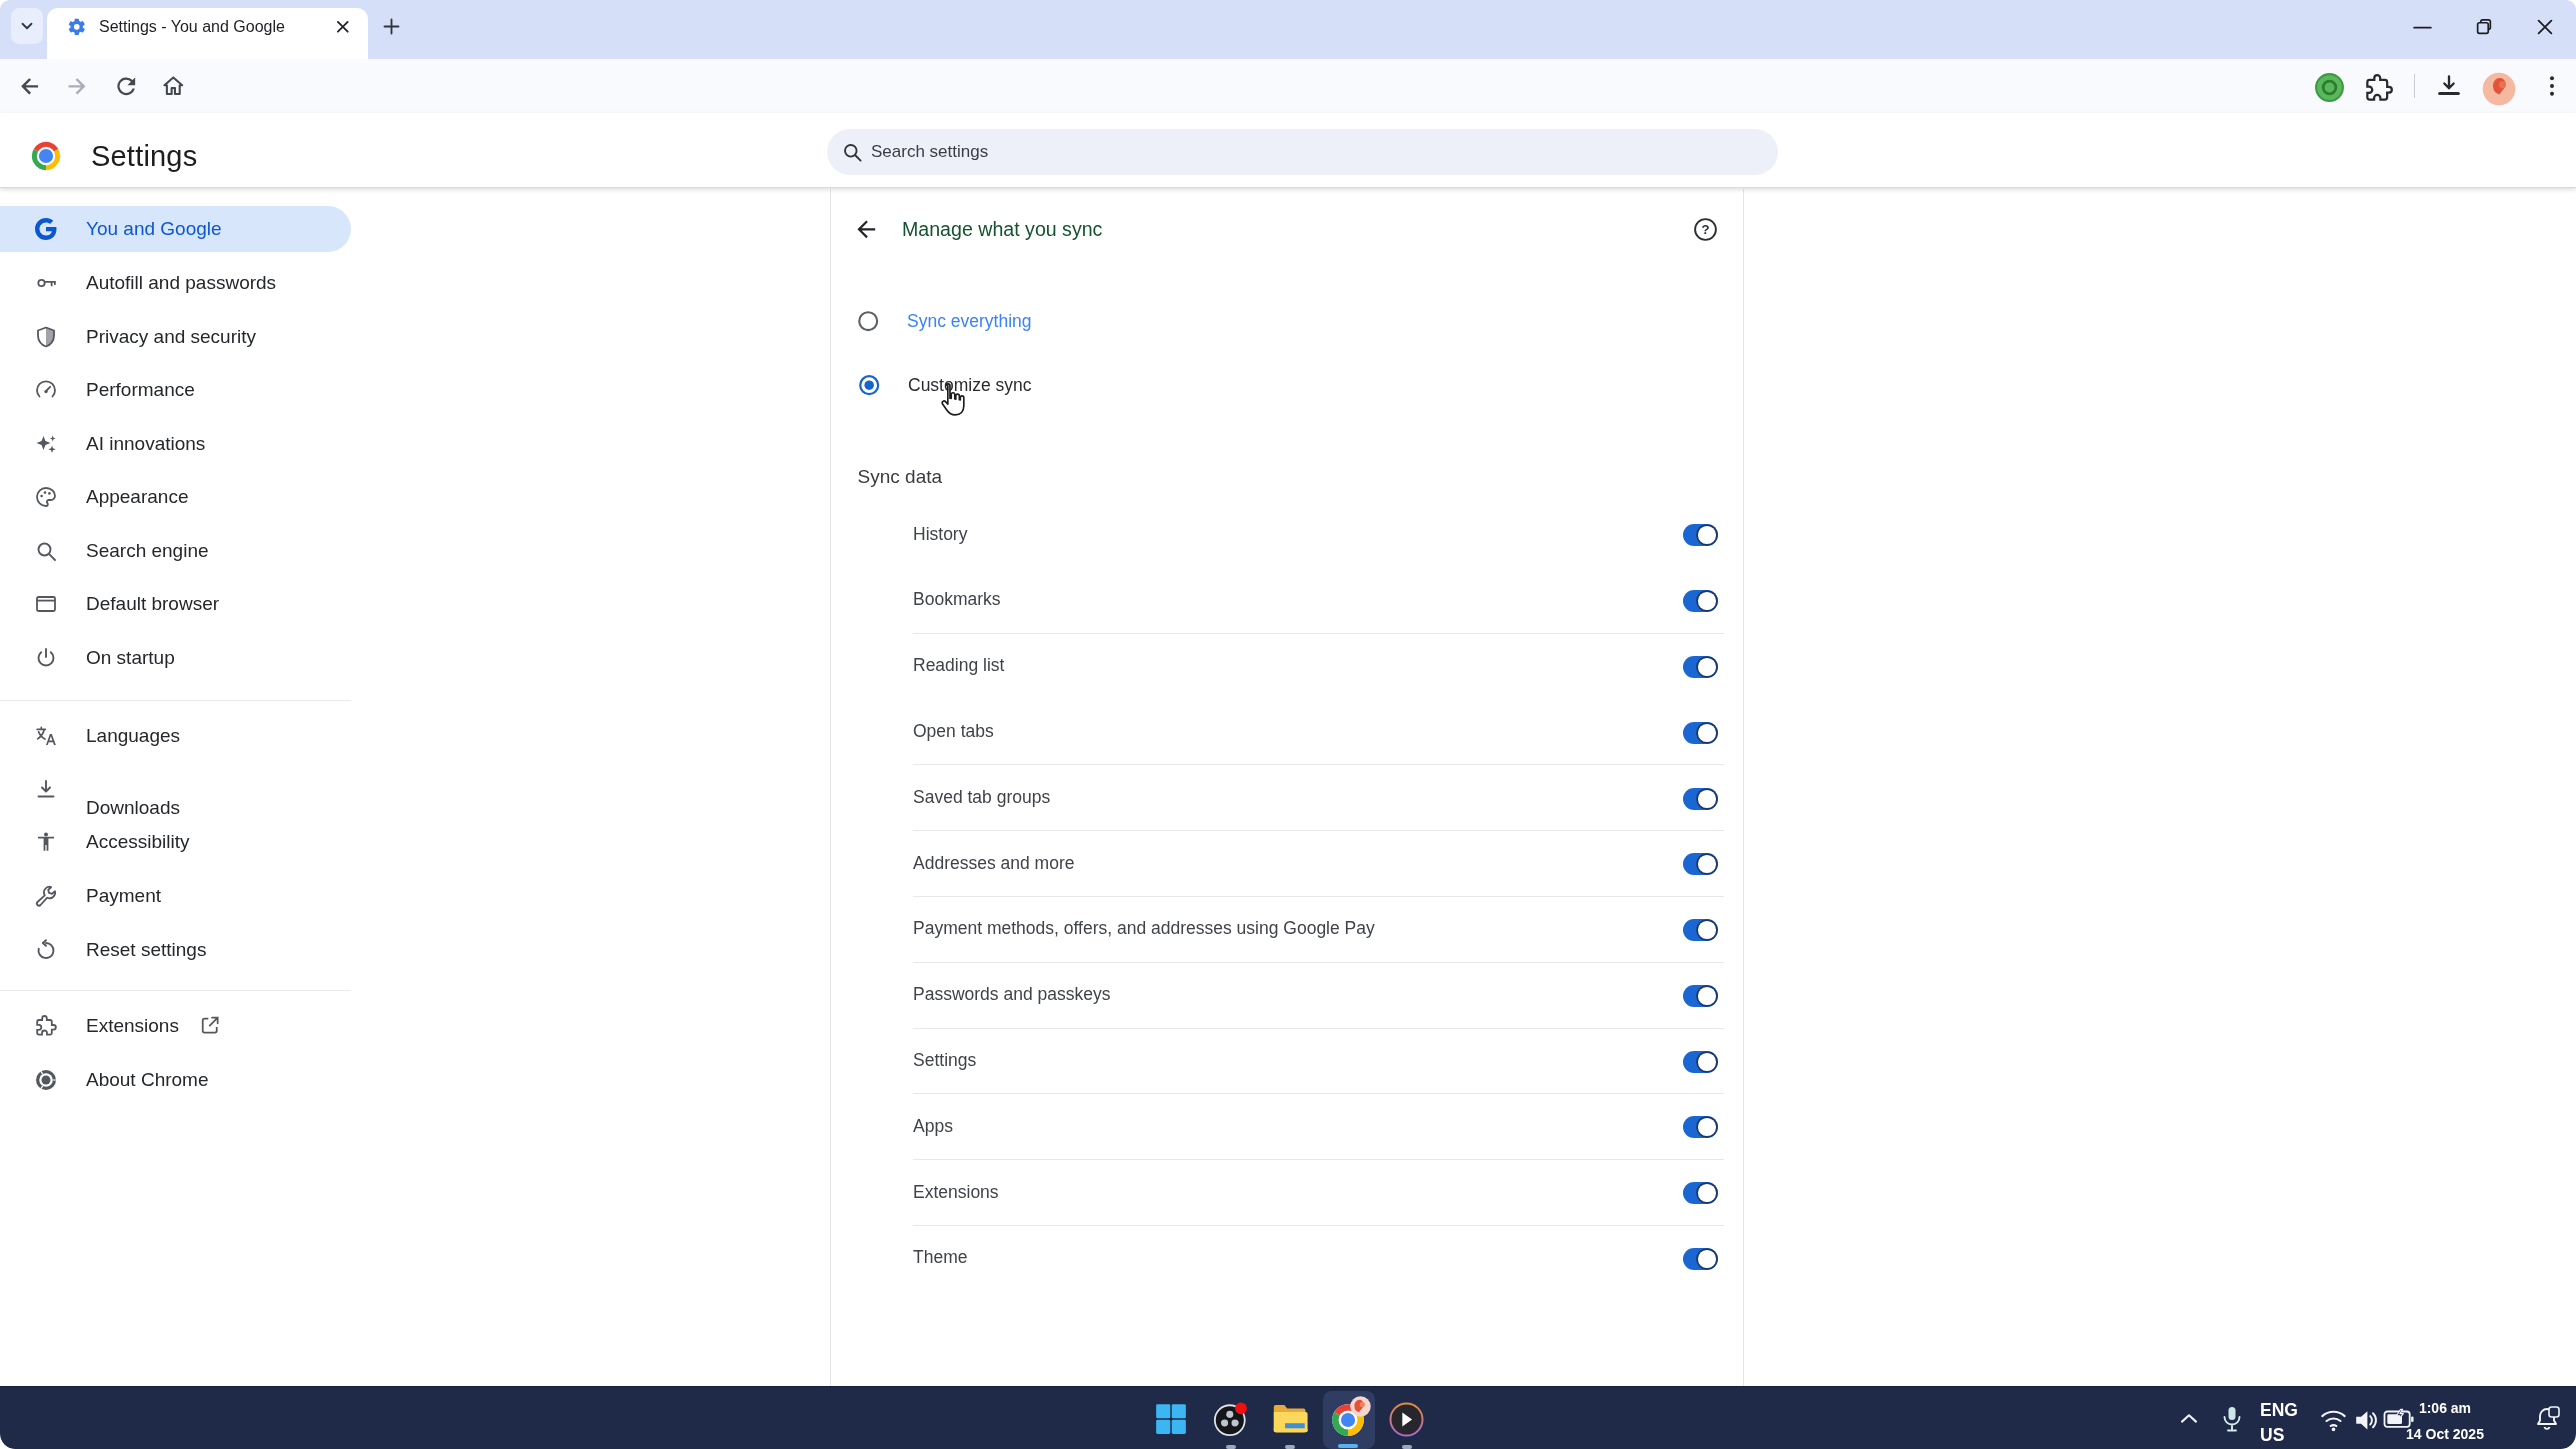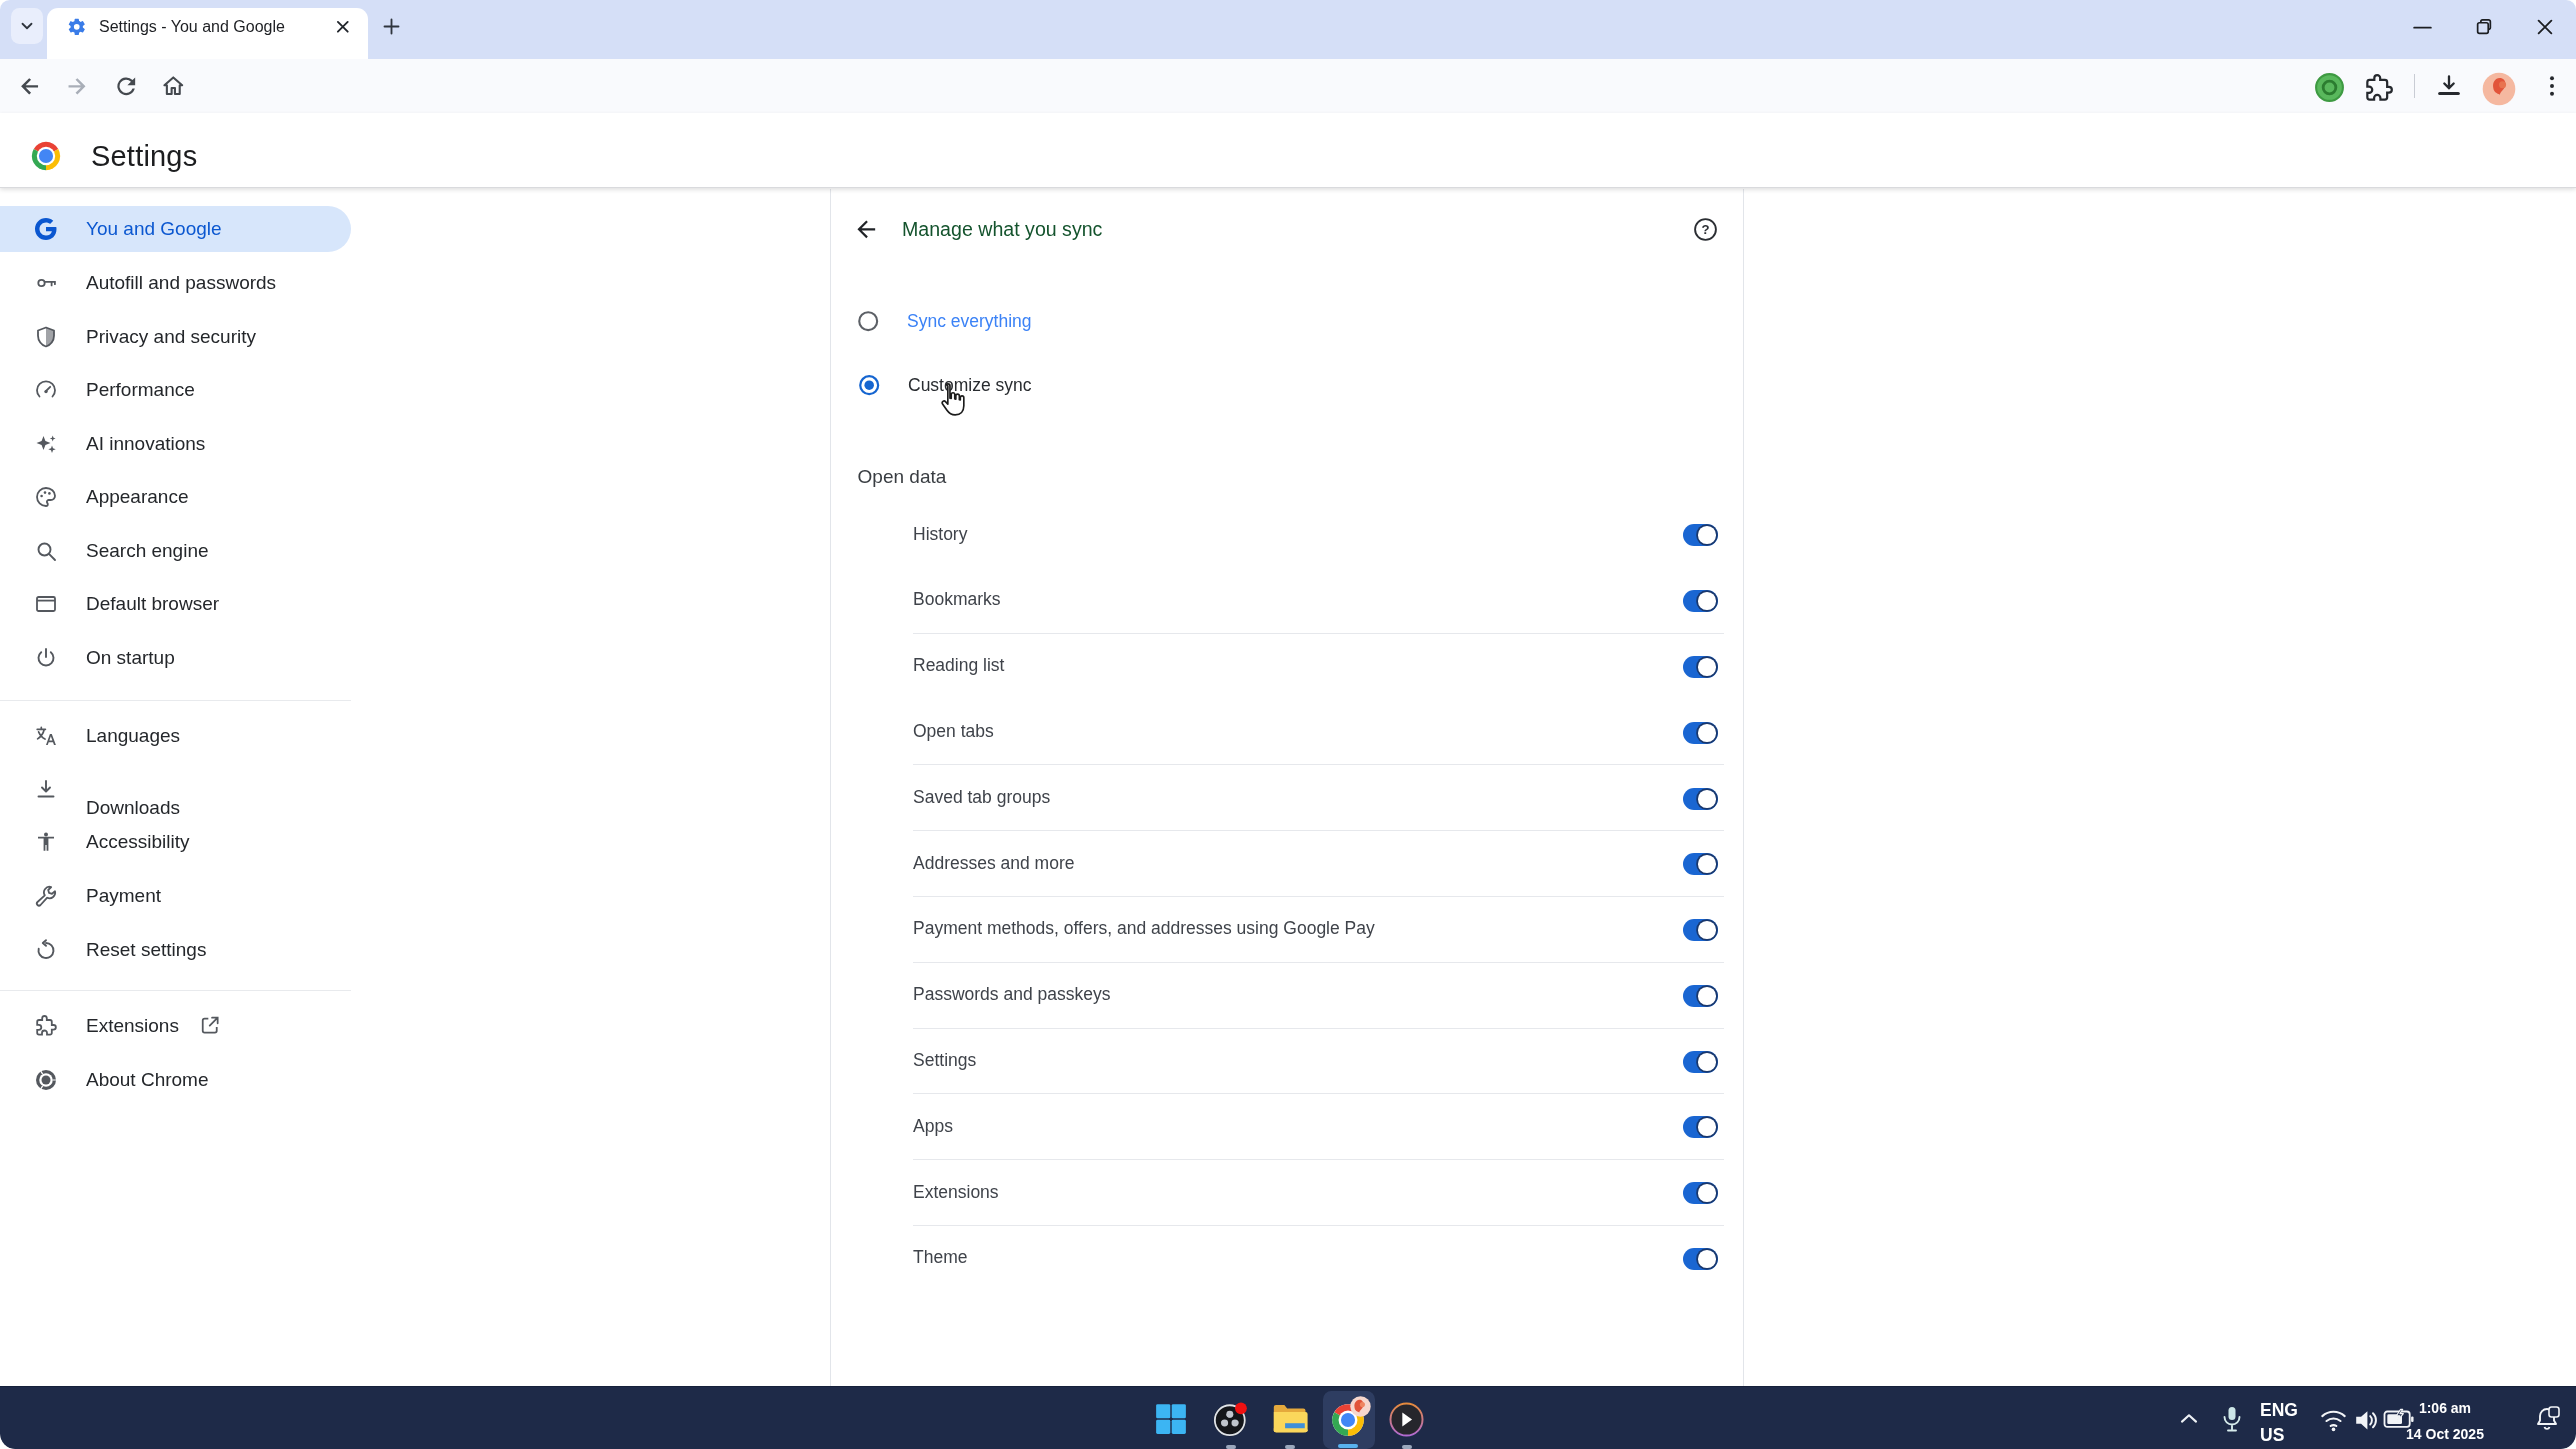--- a/index.html
+++ b/index.html
@@ -109,20 +109,29 @@
 <div class="header">
   <svg class="abs" style="left:29px;top:26px" width="34" height="34" viewBox="0 0 48 48">
         <circle cx="24" cy="24" r="20" fill="#fff"></circle>
         <path d="M24 24 L6.68 14 A20 20 0 0 1 41.32 14 Z" fill="#e94235"></path>
         <path d="M24 24 L41.32 14 A20 20 0 0 1 24 44 Z" fill="#fbbd06"></path>
         <path d="M24 24 L24 44 A20 20 0 0 1 6.68 14 Z" fill="#34a853"></path>
         <circle cx="24" cy="24" r="13" fill="#fff"></circle>
         <circle cx="24" cy="24" r="10" fill="#4286f5"></circle>
       </svg>
   <div class="htitle">Settings</div>
+  <div class="searchbox">
+        <svg class="abs" style="left:14px;top:12px" width="22.4" height="22.4" viewBox="0 0 24 24">
+          <g fill="none" stroke="#2f3237" stroke-width="2">
+            <circle cx="10.5" cy="10.5" r="6.2"></circle>
+            <path d="M15.3 15.3L21 21" stroke-linecap="round"></path>
+          </g>
+        </svg>
+        <div class="searchtxt">Search settings</div>
+      </div>
 </div>
 <div class="sidebar">
   <div class="pill"></div>
   <svg class="navicon" style="top:217px" viewBox="0 0 48 48">
         <path fill="#0b57d0" d="M44.5 20H24v8.5h11.8C34.7 33.9 30.1 37 24 37c-7.2 0-13-5.8-13-13s5.8-13 13-13c3.1 0 5.9 1.1 8.1 2.9l6.4-6.4C34.6 4.1 29.6 2 24 2 11.8 2 2 11.8 2 24s9.8 22 22 22c11 0 21-8 21-22 0-1.3-.2-2.7-.5-4z"></path>
       </svg>
   <div class="navitem sel" style="top:218px">You and Google</div>
 
   <svg class="navicon" style="top:271px" viewBox="0 0 24 24">
         <g fill="none" stroke="#54585e" stroke-width="1.8">
@@ -263,21 +272,21 @@
 
   <svg class="abs" style="left:26.6px;top:185px" width="22.4" height="22.4" viewBox="0 0 32 32">
         <circle cx="16" cy="16" r="12.8" fill="none" stroke="#1565d0" stroke-width="3.2"></circle>
         <circle cx="16" cy="16" r="6.8" fill="#1565d0"></circle>
       </svg>
   <div class="abs" style="left:77px;top:186px;font-size:17.5px;color:#292c30">Customize sync</div>
   <svg class="abs" style="left:106px;top:193px;z-index:9" width="32" height="39" viewBox="0 0 32 40">
         <path d="M10.8 2c1.2 0 2.1.9 2.1 2.1V16.6l1.3.2v-4c0-1 .8-1.8 1.8-1.8s1.8.8 1.8 1.8v4.5l1.1.2v-3.3c0-1 .8-1.8 1.8-1.8s1.8.8 1.8 1.8v3.9l1 .2v-2.2c0-1 .8-1.8 1.8-1.8s1.8.8 1.8 1.8v8.2c0 5.6-3.3 9.4-8.9 9.4-4.2 0-6.2-1.5-8.4-4.7l-4.5-6.5c-.6-.9-.4-2 .4-2.6.8-.6 1.9-.5 2.6.2l2.4 2.7V4.1C8.7 2.9 9.6 2 10.8 2z" fill="#fff" stroke="#1c1c1c" stroke-width="1.7" stroke-linejoin="round"></path>
       </svg>
 
-  <div class="abs" style="left:26.6px;top:277px;font-size:19px;color:#393d42">Open data</div>
+  <div class="abs" style="left:26.6px;top:277px;font-size:19px;color:#393d42">Sync data</div>
 
   <div class="rowlabel" style="top:335px">History</div>
       <div class="toggle" style="top:335px"></div>
   <div class="rowlabel" style="top:400px">Bookmarks</div>
       <div class="toggle" style="top:401px"></div>
   <div class="cdiv" style="top:444px"></div>
   <div class="rowlabel" style="top:466px">Reading list</div>
       <div class="toggle" style="top:467px"></div>
   <div class="rowlabel" style="top:532px">Open tabs</div>
       <div class="toggle" style="top:533px"></div>

